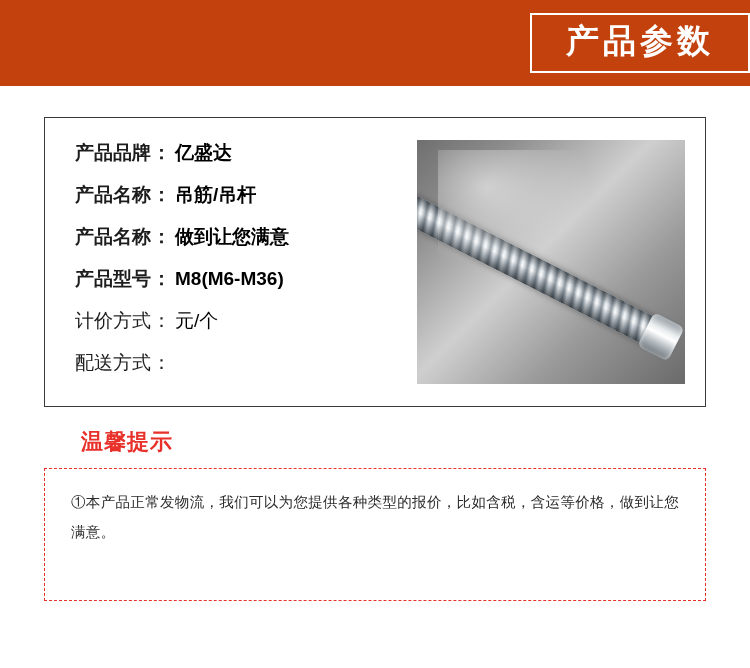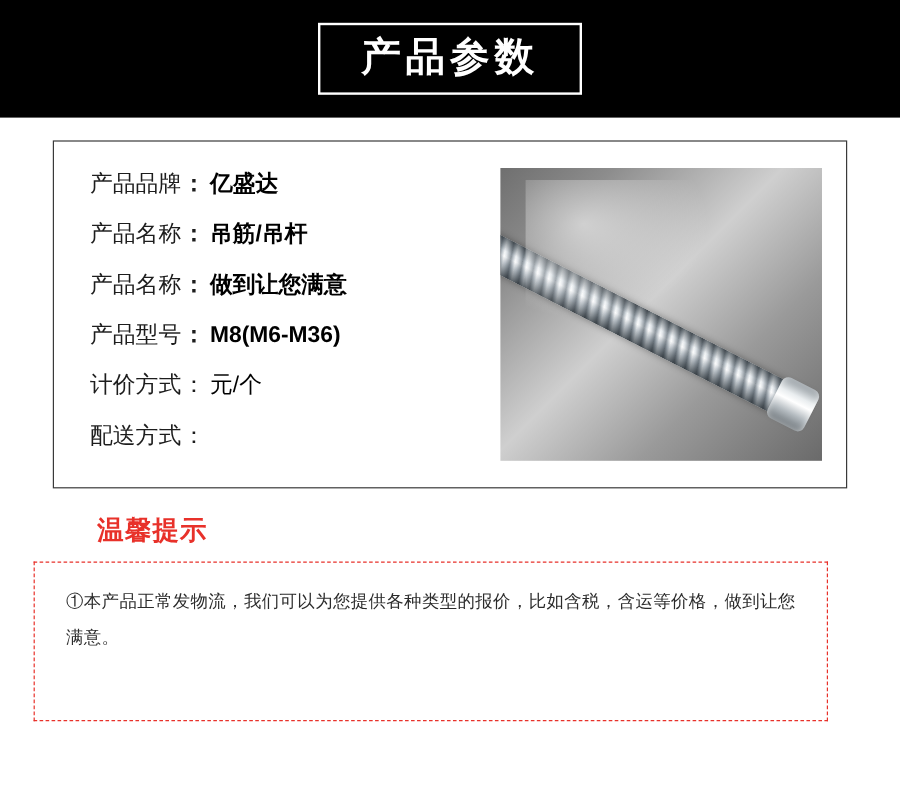--- a/index.html
+++ b/index.html
@@ -17,25 +17,25 @@
     position: relative;
     width: 750px;
     height: 668px;
     background: #ffffff;
   }
 
   
   .banner {
     position: relative;
     width: 750px;
-    height: 98px;
-    background: #000000;
+    height: 86px;
+    background: #c2410c;
     display: flex;
     align-items: center;
-    justify-content: center;
+    justify-content: flex-end;
   }
   .banner-box {
     border: 2px solid #ffffff;
     padding: 7px 34px 11px 34px;
     display: flex;
     align-items: center;
     justify-content: center;
   }
   .banner-title {
     color: #ffffff;
@@ -65,21 +65,21 @@
   }
   .spec-row {
     display: flex;
     align-items: baseline;
     margin-bottom: 16px;
     white-space: nowrap;
   }
   .spec-label {
     font-size: 19px;
     color: #1d1d1d;
-    font-weight: normal;
+    font-weight: bold;
     letter-spacing: 0px;
   }
   .spec-colon {
     font-size: 19px;
     color: #1d1d1d;
     font-weight: bold;
     padding: 0 4px 0 1px;
   }
   .spec-value {
     font-size: 19px;
@@ -156,21 +156,21 @@
     left: 81px;
     top: 427px;
     font-size: 22px;
     font-weight: bold;
     color: #e8312a;
     letter-spacing: 1px;
     text-align: center;
   }
   .tips-box {
     position: absolute;
-    left: 28px;
+    left: 44px;
     top: 468px;
     width: 662px;
     height: 133px;
     border: 1px dashed #e8312a;
     box-sizing: border-box;
     padding: 18px 26px 0 26px;
   }
   .tip-item {
     font-size: 14.5px;
     color: #2b2b2b;

